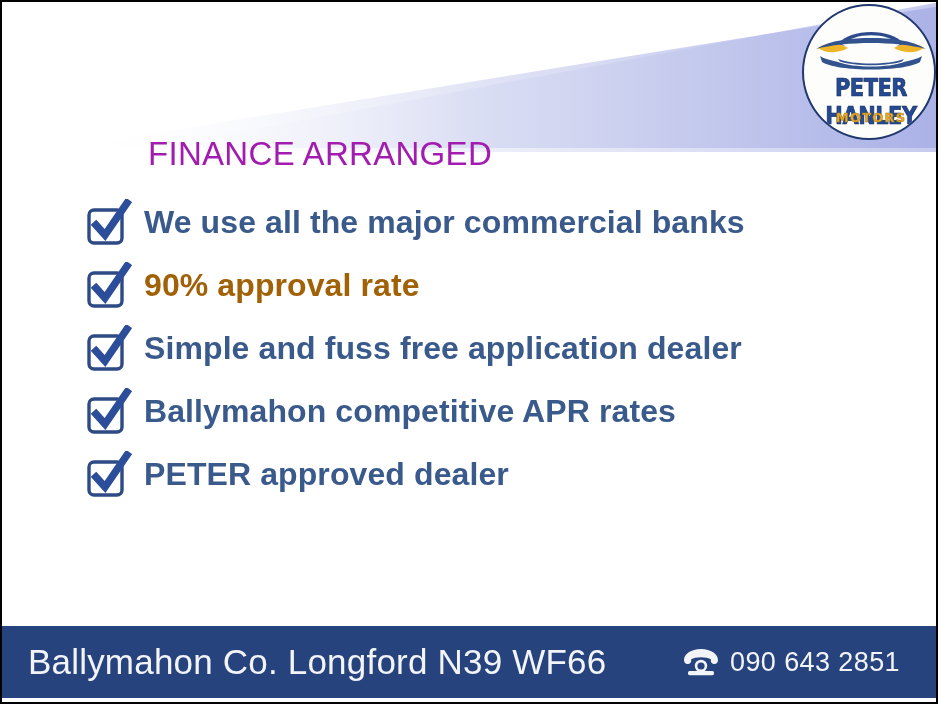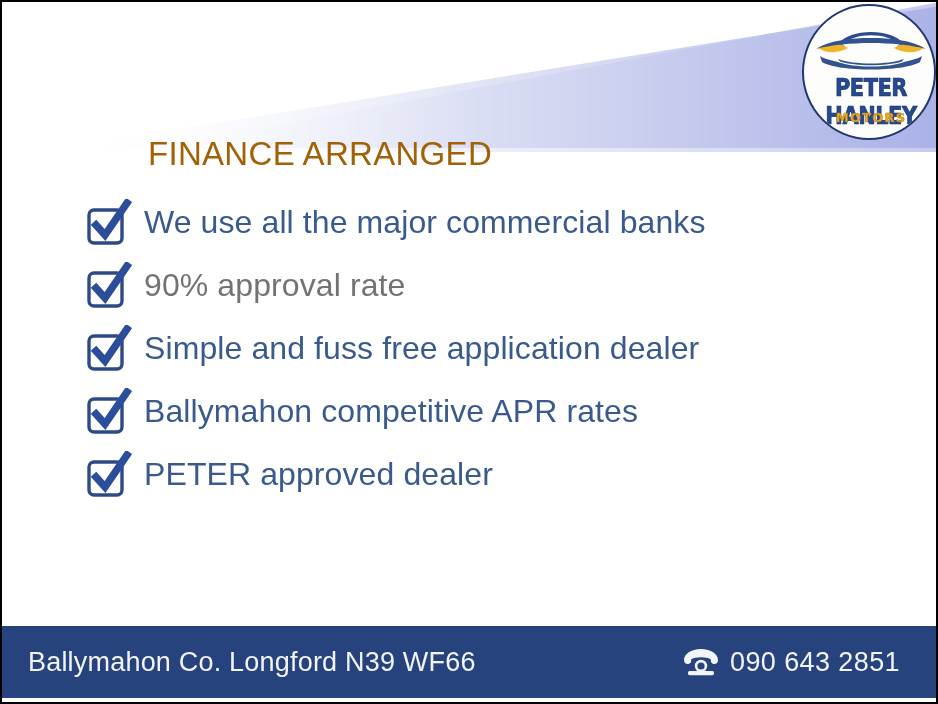--- a/index.html
+++ b/index.html
@@ -81,69 +81,70 @@
   }
 
   
   .headline {
     position: absolute;
     top: 133px;
     left: 146px;
     font-size: 33px;
     font-weight: normal;
     letter-spacing: 0.3px;
-    color: #a16207;
+    color: #a21caf;
     white-space: nowrap;
   }
 
   
   .checklist {
     position: absolute;
     top: 189px;
     left: 82px;
     width: 820px;
   }
   .check-row {
     display: flex;
     align-items: center;
     height: 63px;
+    font-weight: bold;
   }
   .check-icon {
     position: relative;
     width: 48px;
     height: 48px;
     flex: 0 0 48px;
   }
   .check-icon svg { display: block; }
   .check-label {
     font-size: 32px;
     color: #3a5a8c;
     white-space: nowrap;
     margin-left: 12px;
     letter-spacing: 0.1px;
   }
   .check-label.strong {
-    color: #737373;
+    color: #a16207;
   }
 
   
   .footer-bar {
     position: absolute;
     left: -2px;
     bottom: 4px;
     width: 938px;
     height: 72px;
     background: #26437e;
     display: flex;
     align-items: center;
   }
   .footer-address {
     position: absolute;
     left: 28px;
-    font-size: 27px;
+    font-size: 35px;
     color: #f2f4f8;
     letter-spacing: 0.2px;
     white-space: nowrap;
   }
   .footer-phone {
     position: absolute;
     left: 682px;
     display: flex;
     align-items: center;
     text-align: center;

